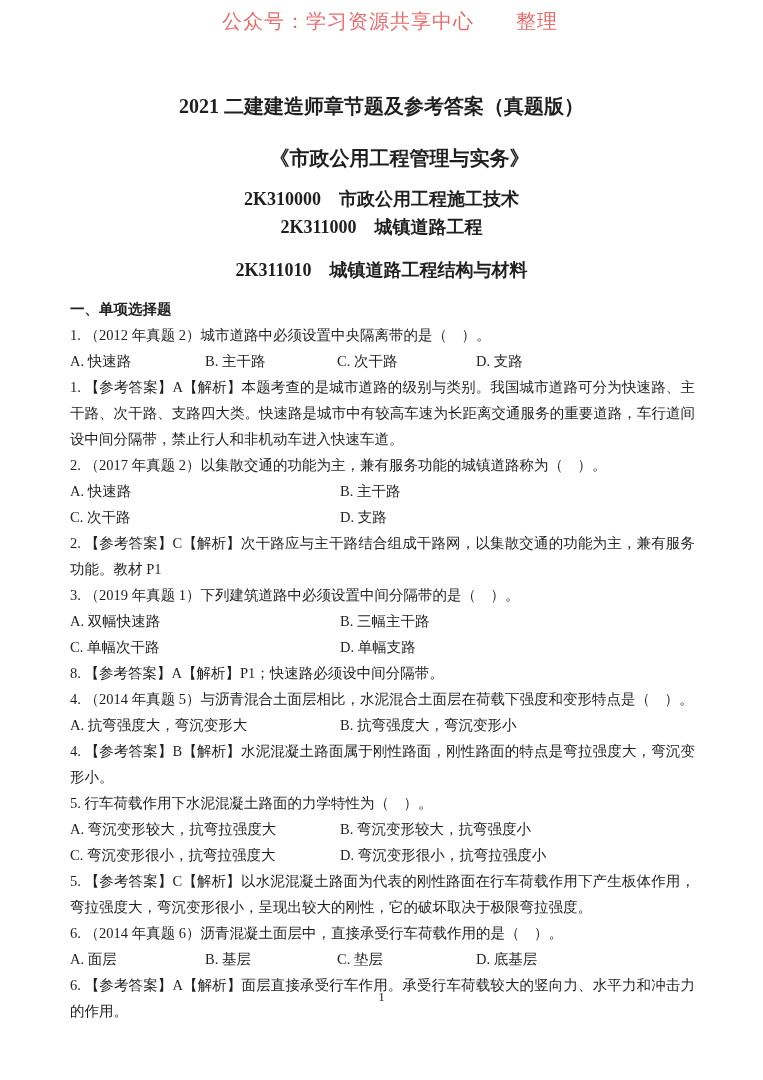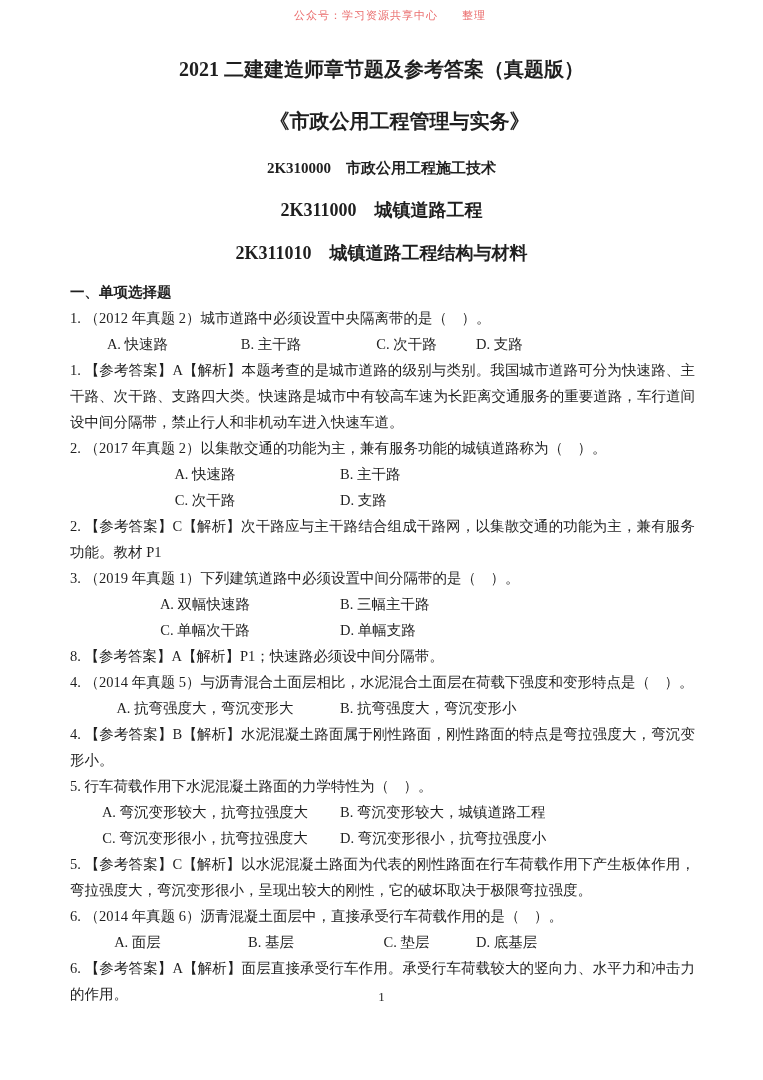--- a/index.html
+++ b/index.html
@@ -7,41 +7,41 @@
     width:763px; height:1080px;
     background:#ffffff;
     font-family:"Liberation Serif","DejaVu Serif",serif;
     color:#1f1f1f;
     position:relative;
     overflow:hidden;
   }
   .watermark {
     text-align:center;
     padding-top:8px;
-    font-size:11px;
+    font-size:20px;
     letter-spacing:1px;
     color:#ea6b6b;
     padding-left:17px;
   }
   .titles { text-align:center; font-weight:bold; }
-  .t1 { font-size:20px; margin-top:33px; }
+  .t1 { font-size:20px; margin-top:58px; }
   .t2 { font-size:20px; margin-top:25px;padding-left:36px; }
-  .t3 { font-size:15px; margin-top:24px; }
-  .t4 { font-size:18px; margin-top:20px; }
+  .t3 { font-size:18px; margin-top:15px; }
+  .t4 { font-size:18px; margin-top:4px; }
   .t5 { font-size:18px; margin-top:19px; }
   .doc-body {
     padding:0 68px 0 70px;
     margin-top:14px;
     font-size:14.5px;
     line-height:26px;
   }
   .section-heading { font-weight:bold; }
   .line { }
   .para { text-align:justify; }
-  .options2, .options4 { display:flex;text-align:center; }
+  .options2, .options4 { display:flex; }
   .opt { white-space:nowrap; }
   .options2 .opt:nth-child(1) { width:270px; }
   .options4 .opt:nth-child(1) { width:135px; }
   .options4 .opt:nth-child(2) { width:132px; }
   .options4 .opt:nth-child(3) { width:139px; }
   .page-number {
     position:absolute;
     top:989px; left:0; right:0;
     text-align:center;
     font-size:13px;
@@ -93,21 +93,21 @@
     <div class="line para">8. 【参考答案】A【解析】P1；快速路必须设中间分隔带。</div>
     <div class="line para">4. （2014 年真题 5）与沥青混合土面层相比，水泥混合土面层在荷载下强度和变形特点是（　）。</div>
     <div class="line options2">
       <span class="opt">A. 抗弯强度大，弯沉变形大</span>
       <span class="opt">B. 抗弯强度大，弯沉变形小</span>
     </div>
     <div class="line para">4. 【参考答案】B【解析】水泥混凝土路面属于刚性路面，刚性路面的特点是弯拉强度大，弯沉变形小。</div>
     <div class="line para">5. 行车荷载作用下水泥混凝土路面的力学特性为（　）。</div>
     <div class="line options2">
       <span class="opt">A. 弯沉变形较大，抗弯拉强度大</span>
-      <span class="opt">B. 弯沉变形较大，城镇道路工程</span>
+      <span class="opt">B. 弯沉变形较大，抗弯强度小</span>
     </div>
     <div class="line options2">
       <span class="opt">C. 弯沉变形很小，抗弯拉强度大</span>
       <span class="opt">D. 弯沉变形很小，抗弯拉强度小</span>
     </div>
     <div class="line para">5. 【参考答案】C【解析】以水泥混凝土路面为代表的刚性路面在行车荷载作用下产生板体作用，弯拉强度大，弯沉变形很小，呈现出较大的刚性，它的破坏取决于极限弯拉强度。</div>
     <div class="line para">6. （2014 年真题 6）沥青混凝土面层中，直接承受行车荷载作用的是（　）。</div>
     <div class="line options4">
       <span class="opt">A. 面层</span>
       <span class="opt">B. 基层</span>

